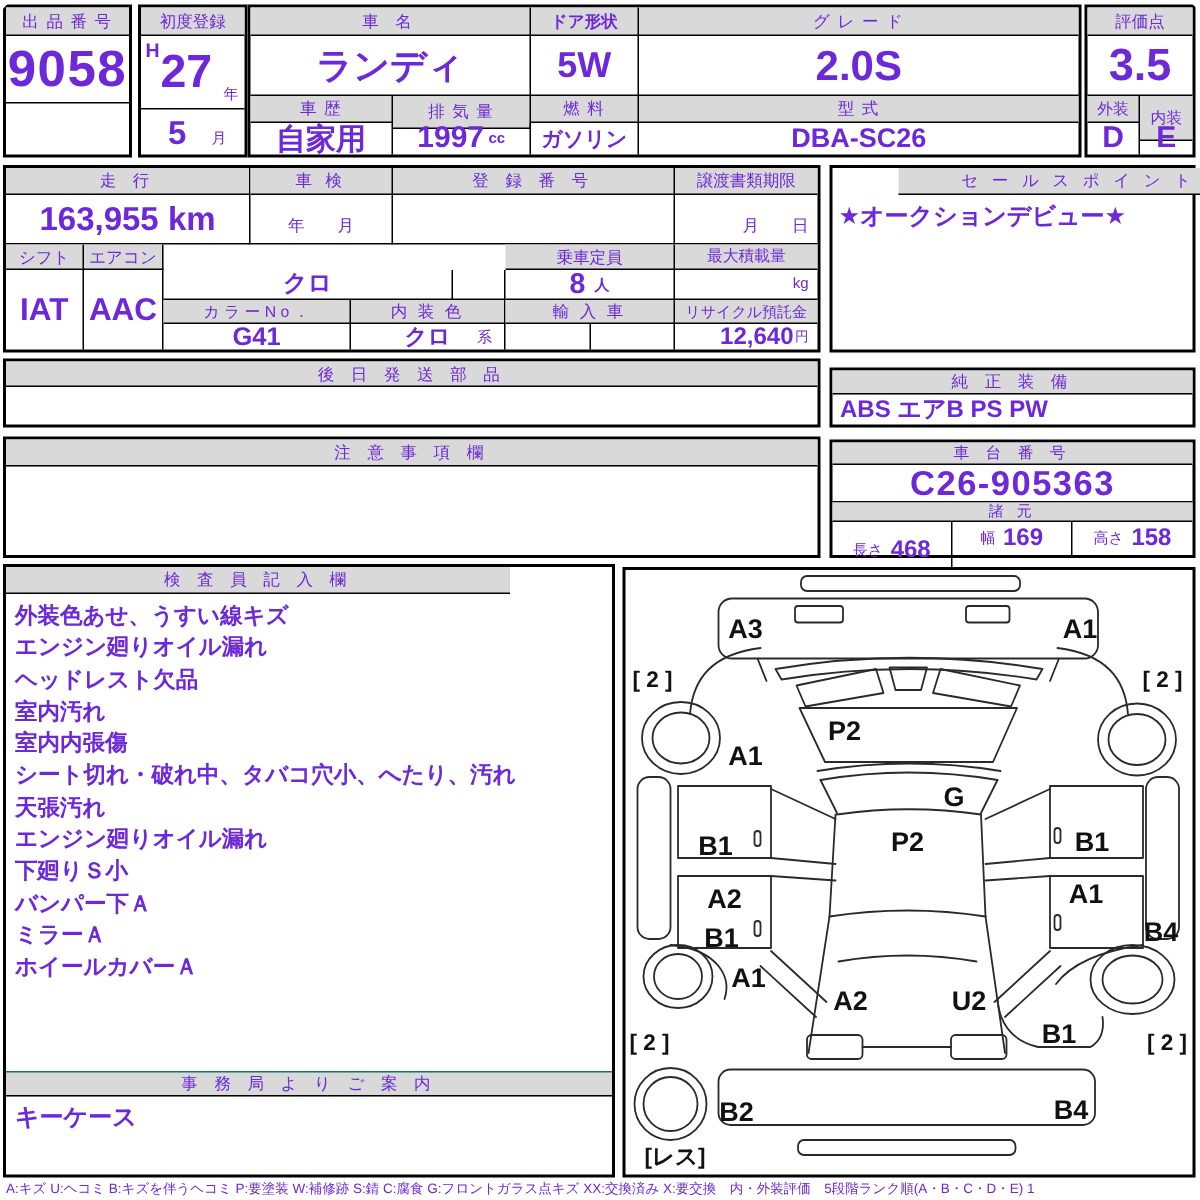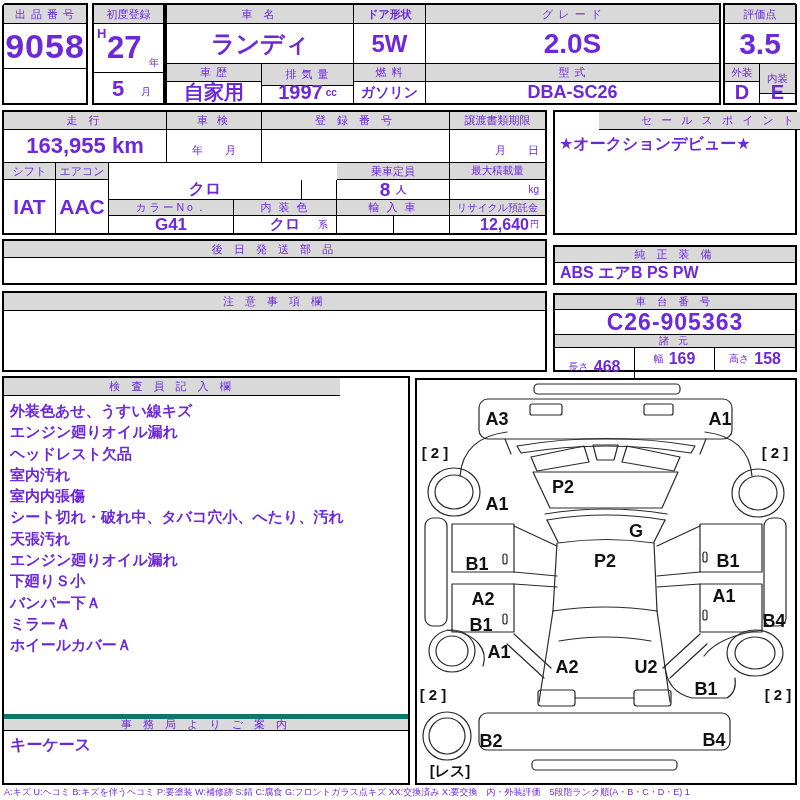--- a/index.html
+++ b/index.html
@@ -4,21 +4,21 @@
 <style>
   html,body{margin:0;padding:0;background:#fff;}
   #sheet{position:relative;width:800px;height:800px;background:#fff;
          font-family:"Liberation Sans","DejaVu Sans",sans-serif;color:#6d28d9;overflow:hidden;border-radius:13px;}
   .box{position:absolute;border:2px solid #000;box-sizing:border-box;background:#fff;}
   .cell{position:absolute;box-sizing:border-box;overflow:hidden;}
   .hdr{background:#d9d9d9;text-align:center;font-size:11px;letter-spacing:1px;
        display:flex;align-items:center;justify-content:center;}
   .br{border-right:1px solid #000;}
   .bb{border-bottom:1px solid #000;}
-  .bt{border-top:5px solid #0f766e;}
+  .bt{border-top:1px solid #0f766e;}
   .val{display:flex;align-items:center;justify-content:center;font-weight:bold;}
   .unit{font-weight:bold;font-size:10px;margin-left:3px;}
   .small{font-size:11px;}
   .right{justify-content:flex-end;padding-right:6px;}
   .left{justify-content:flex-start;padding-left:5px;}
   .notes{font-weight:bold;font-size:15px;line-height:21.3px;padding:4px 6px;}
   #legend{position:absolute;left:4px;top:786px;width:792px;font-size:9px;white-space:nowrap;letter-spacing:0;}
   svg{display:block;}
   .ln{fill:none;stroke:#2a2a2a;stroke-width:1.2;stroke-linejoin:round;stroke-linecap:round;}
   .dgm-code{font:bold 18px "Liberation Sans","DejaVu Sans",sans-serif;fill:#111;}

